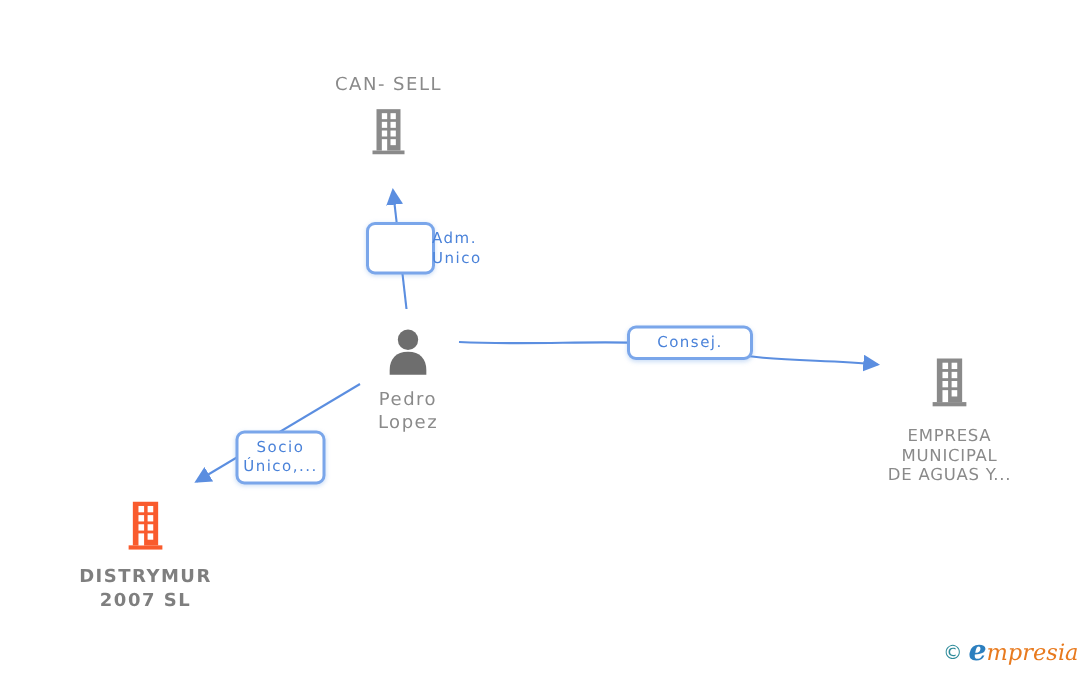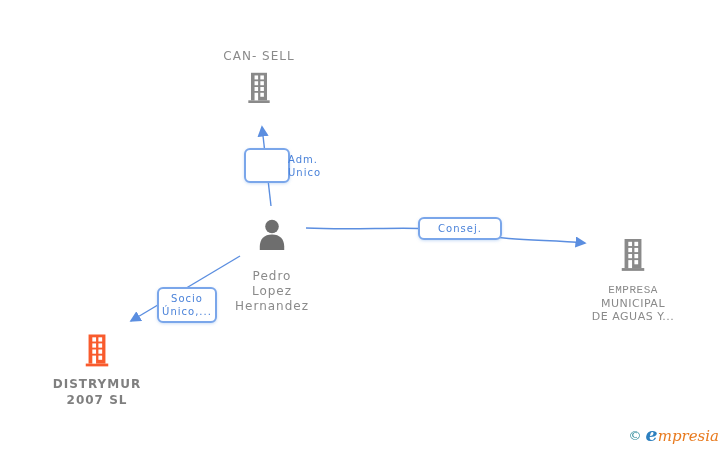--- a/index.html
+++ b/index.html
@@ -94,23 +94,22 @@
 
   <div class="node" style="left:202px;top:218px;width:140px;">
     <span class="icon-wrap">
       <svg width="34" height="34" viewBox="0 0 32 32">
         <g fill="var(--person-gray)">
           <circle cx="16" cy="8" r="6.4"></circle>
           <path d="M16,15.5 C8.5,15.5 4.5,20 4.5,27 L4.5,30 L27.5,30 L27.5,27 C27.5,20 23.5,15.5 16,15.5 Z"></path>
         </g>
       </svg>
     </span>
-    <div class="node-label" style="margin-top:13px;">Pedro</div>
+    <div class="node-label" style="margin-top:3px;">Pedro</div>
     <div class="node-label">Lopez</div>
-    <div class="node-label">Hernandez</div>
   </div>
 
   <div class="node" style="left:563px;top:233px;width:140px;">
     <span class="icon-wrap">
       <svg width="30" height="42" viewBox="0 0 32 36">
         <g fill="var(--icon-gray)">
           <rect x="7" y="2" width="18" height="31"></rect>
           <rect x="4" y="33" width="24" height="3"></rect>
         </g>
         <g fill="#ffffff">
@@ -118,21 +117,21 @@
             <rect x="17.5" y="5" width="4" height="4.5"></rect>
           <rect x="11" y="11.5" width="4" height="4.5"></rect>
             <rect x="17.5" y="11.5" width="4" height="4.5"></rect>
           <rect x="11" y="18" width="4" height="4.5"></rect>
             <rect x="17.5" y="18" width="4" height="4.5"></rect>
           <rect x="11" y="24.5" width="4" height="8.5"></rect>
             <rect x="17.5" y="24.5" width="4" height="4.5"></rect>
         </g>
       </svg>
     </span>
-    <div class="node-label small" style="margin-top:5px;font-family:Liberation Mono, monospace;">EMPRESA</div>
+    <div class="node-label small" style="margin-top:5px;">EMPRESA</div>
     <div class="node-label small">MUNICIPAL</div>
     <div class="node-label small">DE AGUAS Y...</div>
   </div>
 
   <div class="node" style="left:27px;top:331px;width:140px;">
     <span class="icon-wrap">
       <svg width="30" height="37" viewBox="0 0 32 36">
         <g fill="var(--icon-orange)">
           <rect x="7" y="2" width="18" height="31"></rect>
           <rect x="4" y="33" width="24" height="3"></rect>

